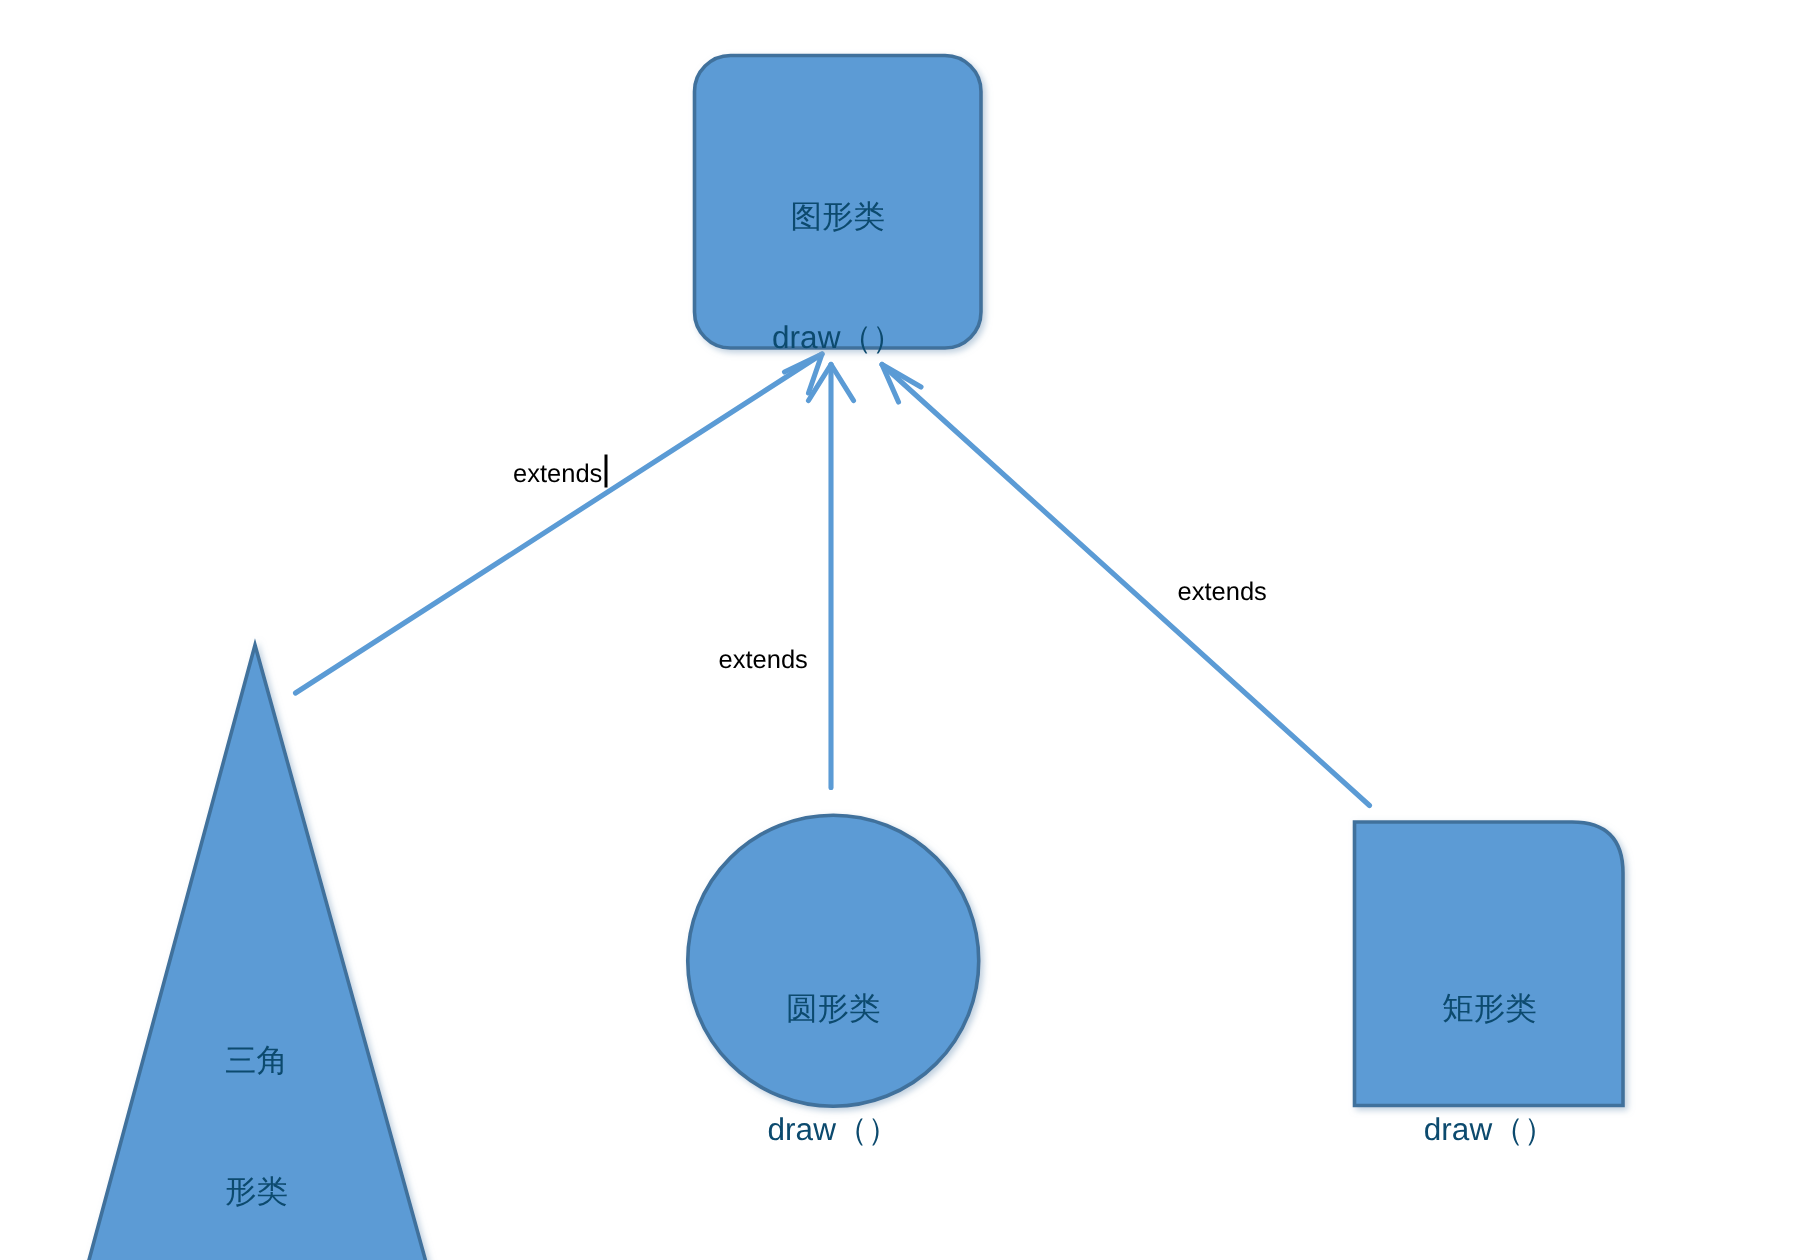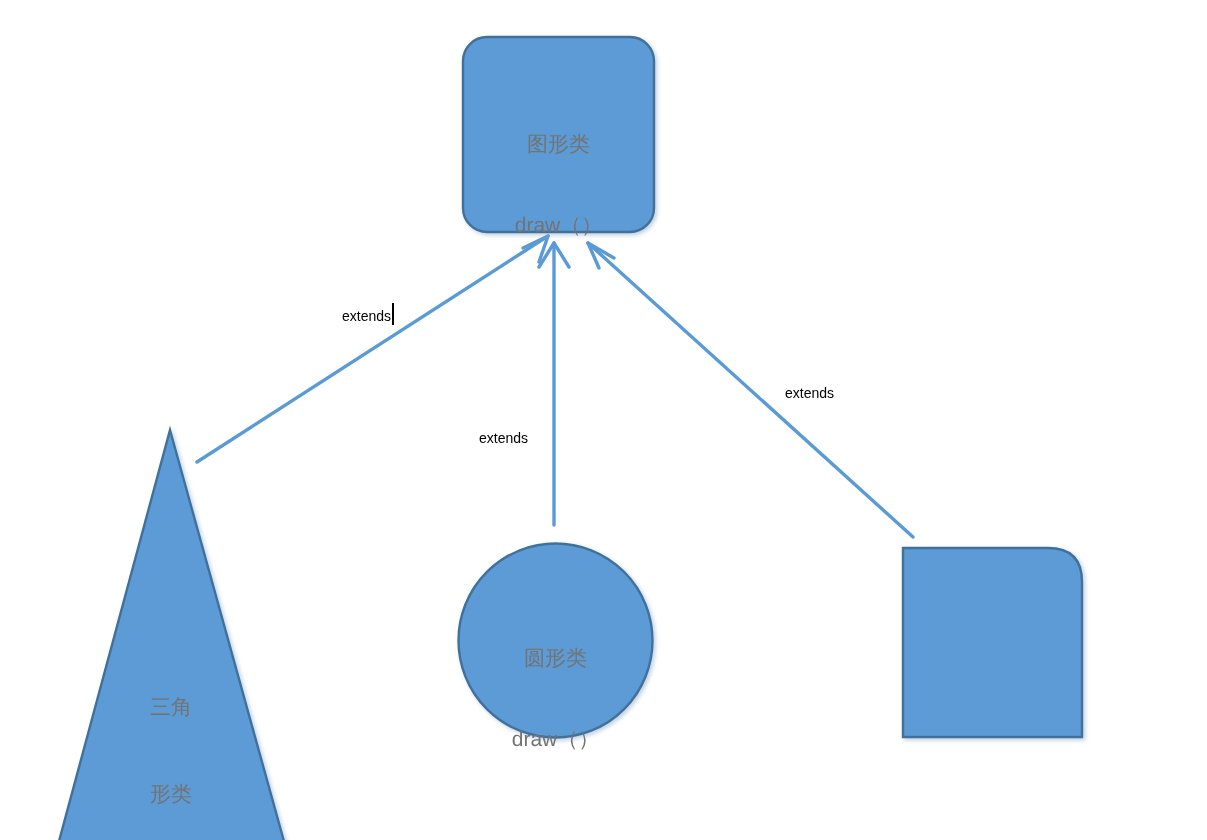--- a/index.html
+++ b/index.html
@@ -21,21 +21,21 @@
   #diagram-svg {
     position: absolute;
     left: 0;
     top: 0;
     width: 1207px;
     height: 840px;
   }
   
   .shape-label {
     position: absolute;
-    color: #737373;
+    color: #0c4a6e;
     text-align: center;
     line-height: 1.30;
     font-size: 21px;
     font-family: "Liberation Sans", "DejaVu Sans", sans-serif;
     white-space: pre;
     pointer-events: none;
     text-rendering: geometricPrecision;
   }
   .shape-label .line { display: block; }
 
@@ -45,34 +45,34 @@
     width: 191px;
   }
   #label-triangle {
     left: 106px;
     top: 636px;
     width: 130px;
     line-height: 1.38;
   }
   #label-circle {
     left: 458px;
-    top: 590px;
+    top: 604px;
     width: 195px;
   }
   #label-rectangle {
     left: 903px;
     top: 604px;
     width: 180px;
   }
 
   
   .edge-label {
     position: absolute;
     color: #000000;
-    font-size: 14px;
+    font-size: 17px;
     font-family: "Liberation Sans", "DejaVu Sans", sans-serif;
     white-space: nowrap;
     line-height: 1;
   }
   #edge-label-left   { left: 342px; top: 303px; }
   #edge-label-middle { left: 479px; top: 431px; }
   #edge-label-right  { left: 785px; top: 386px; }
 
   
   .text-caret {
@@ -134,20 +134,24 @@
     <span class="line">形类</span>
     
     
   </div>
 
   <div class="shape-label" id="label-circle">
     <span class="line">圆形类</span>
     <span class="line">draw（）</span>
   </div>
 
+  <div class="shape-label" id="label-rectangle">
+    <span class="line">矩形类</span>
+    <span class="line">draw（）</span>
+  </div>
 
   <div class="edge-label" id="edge-label-left">
     <span>extends</span><span class="text-caret"></span>
   </div>
 
   <div class="edge-label" id="edge-label-middle">
     <span>extends</span>
   </div>
 
   <div class="edge-label" id="edge-label-right">

